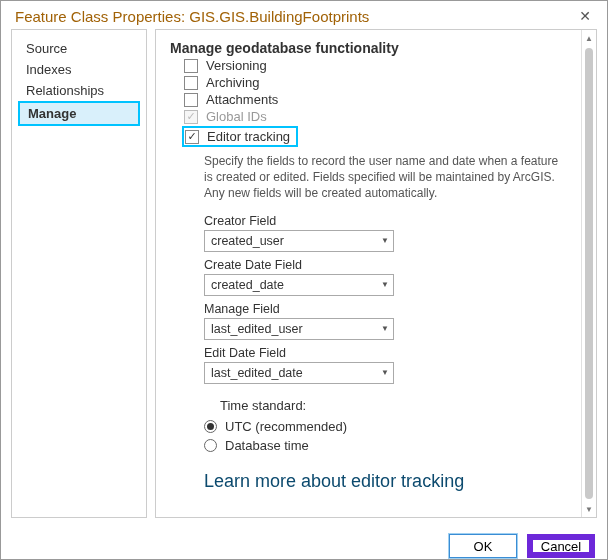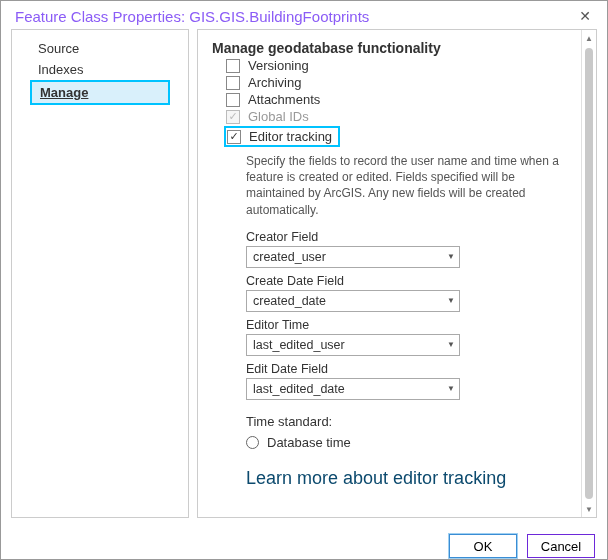--- a/index.html
+++ b/index.html
@@ -1,65 +1,66 @@
 <!DOCTYPE html>
 <html><head>
 <meta charset="utf-8">
 <style>
   * { box-sizing: border-box; font-family: "Segoe UI", Arial, sans-serif; }
   body { margin: 0; background: #fff; }
   .window { width: 608px; height: 560px; border: 1px solid #999; position: relative; display: flex; flex-direction: column; }
   .titlebar { display: flex; align-items: center; justify-content: space-between; padding: 6px 10px 4px 14px; }
-  .titlebar .title { color: #8b5cf6; font-size: 15px; font-weight: 400; }
+  .titlebar .title { color: #a16207; font-size: 15px; font-weight: 400; }
   .titlebar .close { font-size: 14px; color: #555; cursor: pointer; padding: 2px 6px; line-height: 1; }
   .body { flex: 1; display: flex; padding: 0 10px 8px 10px; gap: 8px; overflow: hidden; }
-  .sidebar { width: 178px; border: 1px solid #ccc; padding: 8px 12px; background: #fff; }
+  .sidebar { width: 136px; border: 1px solid #ccc; padding: 8px 0; background: #fff; }
   .side-item { font-size: 13px; color: #333; padding: 3px 14px; cursor: pointer; }
-  .side-item.active-wrap { padding: 0 6px; text-decoration: underline; }
+  .side-item.active-wrap { padding: 0 6px; }
   .side-item.active { border: 2px solid #00c3ff; background: #d9f0fb; font-weight: 600; padding: 3px 8px; }
   .main { flex: 1; border: 1px solid #ccc; position: relative; display: flex; }
   .main-inner { flex: 1; padding: 10px 8px 10px 14px; overflow: hidden; }
   .scrollbar { width: 15px; border-left: 1px solid #e0e0e0; position: relative; }
   .scroll-thumb { position: absolute; top: 18px; bottom: 18px; left: 3px; right: 3px; background: #c9c9c9; border-radius: 4px; }
   .scroll-arrow { position: absolute; left: 3px; right: 3px; height: 12px; display:flex; align-items:center; justify-content:center; font-size:8px; color:#777; }
   .scroll-arrow.up { top: 2px; }
   .scroll-arrow.down { bottom: 2px; }
   .section-title { font-size: 14px; font-weight: 600; color: #333; }
   .opt-row { display: flex; align-items: center; gap: 8px; margin: 2px 0 2px 14px; font-size: 13px; color: #333; }
   .opt-row.disabled { color: #999; }
   .chk { width: 14px; height: 14px; border: 1px solid #888; display: inline-flex; align-items: center; justify-content: center; font-size: 11px; line-height: 1; background: #fff; }
   .chk.disabled { border-color: #bbb; color: #bbb; background: #f6f6f6; }
   .highlight-box { border: 2px solid #00c3ff; padding: 1px 6px 1px 1px; display: inline-flex; align-items:center; gap:8px; }
   .et-block { margin: 4px 0 0 34px; }
   .desc { font-size: 12px; color: #555; line-height: 1.35; margin: 6px 0 12px 0; max-width: 360px; }
   .field-label { font-size: 12.5px; color: #333; margin: 6px 0 2px 0; }
-  .dropdown { width: 214px; height: 22px; border: 1px solid #aaa; display: flex; align-items: center; justify-content: space-between; padding: 0 4px 0 6px; font-size: 12.5px; color: #333; margin-bottom: 6px; background:#fff; cursor: pointer; }
+  .dropdown { width: 190px; height: 22px; border: 1px solid #aaa; display: flex; align-items: center; justify-content: space-between; padding: 0 4px 0 6px; font-size: 12.5px; color: #333; margin-bottom: 6px; background:#fff; cursor: pointer; }
   .dropdown .caret { font-size: 8px; color: #555; }
-  .ts-label { font-size: 13px; color: #333; margin: 14px 0 6px 0; }
+  .ts-label { font-size: 13px; color: #333; margin: 14px 0 6px 16px; }
   .radio-row { display:flex; align-items:center; gap:8px; font-size:13px; color:#333; margin: 4px 0; }
   .radio { width:13px; height:13px; border:1px solid #666; border-radius:50%; display:inline-flex; align-items:center; justify-content:center; }
   .radio .dot { width:7px; height:7px; background:#333; border-radius:50%; }
   .learn { color: #0c4a6e; font-size: 18px; margin-top: 14px; cursor:pointer; display:inline-block; }
   .footer { display:flex; justify-content:flex-end; gap:10px; padding: 8px 12px 1px 0; }
-  .btn { min-width: 68px; height: 24px; border:1px solid #6d28d9; background:#fff; font-size:13px; cursor:pointer; display:inline-flex; align-items:center; justify-content:center; }
+  .btn { min-width: 68px; height: 24px; border:6px solid #6d28d9; background:#fff; font-size:13px; cursor:pointer; display:inline-flex; align-items:center; justify-content:center; }
   .btn.primary { border:1px solid #3a8dd4; outline:1px solid #9fd0f2; }
 </style>
 </head>
 <body>
 
 <div class="window">
   <div class="titlebar">
     <div class="title">Feature Class Properties: GIS.GIS.BuildingFootprints</div>
     <div class="close">✕</div>
   </div>
 
   <div class="body">
     <div class="sidebar">
       <div class="side-item">Source</div>
       <div class="side-item">Indexes</div>
+      <div class="side-item">Relationships</div>
       <div class="side-item active-wrap">
         <div class="side-item active" style="margin:0;">Manage</div>
       </div>
     </div>
 
     <div class="main">
       <div class="main-inner">
         <div class="section-title">Manage geodatabase functionality</div>
 
         <div class="opt-row">
@@ -79,47 +80,53 @@
           <span>Global IDs</span>
         </div>
         <div class="opt-row" style="margin-left:12px;">
           <span class="highlight-box">
             <span class="chk">✓</span>
             <span>Editor tracking</span>
           </span>
         </div>
 
         <div class="et-block">
-          <div class="desc">Specify the fields to record the user name and time when a feature is created or edited. Fields specified will be maintained by ArcGIS. Any new fields will be created automatically.</div>
+          <div class="desc">Specify the fields to record the user name and date when a feature is created or edited. Fields specified will be maintained by ArcGIS. Any new fields will be created automatically.</div>
 
           <div class="field-label">Creator Field</div>
           <div class="dropdown">
             <span>created_user</span>
             <span class="caret">▼</span>
           </div>
 
           <div class="field-label">Create Date Field</div>
           <div class="dropdown">
             <span>created_date</span>
             <span class="caret">▼</span>
           </div>
 
-          <div class="field-label">Editor Time</div>
+          <div class="field-label">Manage Field</div>
           <div class="dropdown">
             <span>last_edited_user</span>
             <span class="caret">▼</span>
           </div>
 
           <div class="field-label">Edit Date Field</div>
           <div class="dropdown">
             <span>last_edited_date</span>
             <span class="caret">▼</span>
           </div>
 
           <div class="ts-label">Time standard:</div>
+          <div class="radio-row">
+            <span class="radio">
+                <span class="dot"></span>
+              </span>
+            <span>UTC (recommended)</span>
+          </div>
           <div class="radio-row">
             <span class="radio"></span>
             <span>Database time</span>
           </div>
 
           <span class="learn">Learn more about editor tracking</span>
         </div>
       </div>
 
       <div class="scrollbar">

